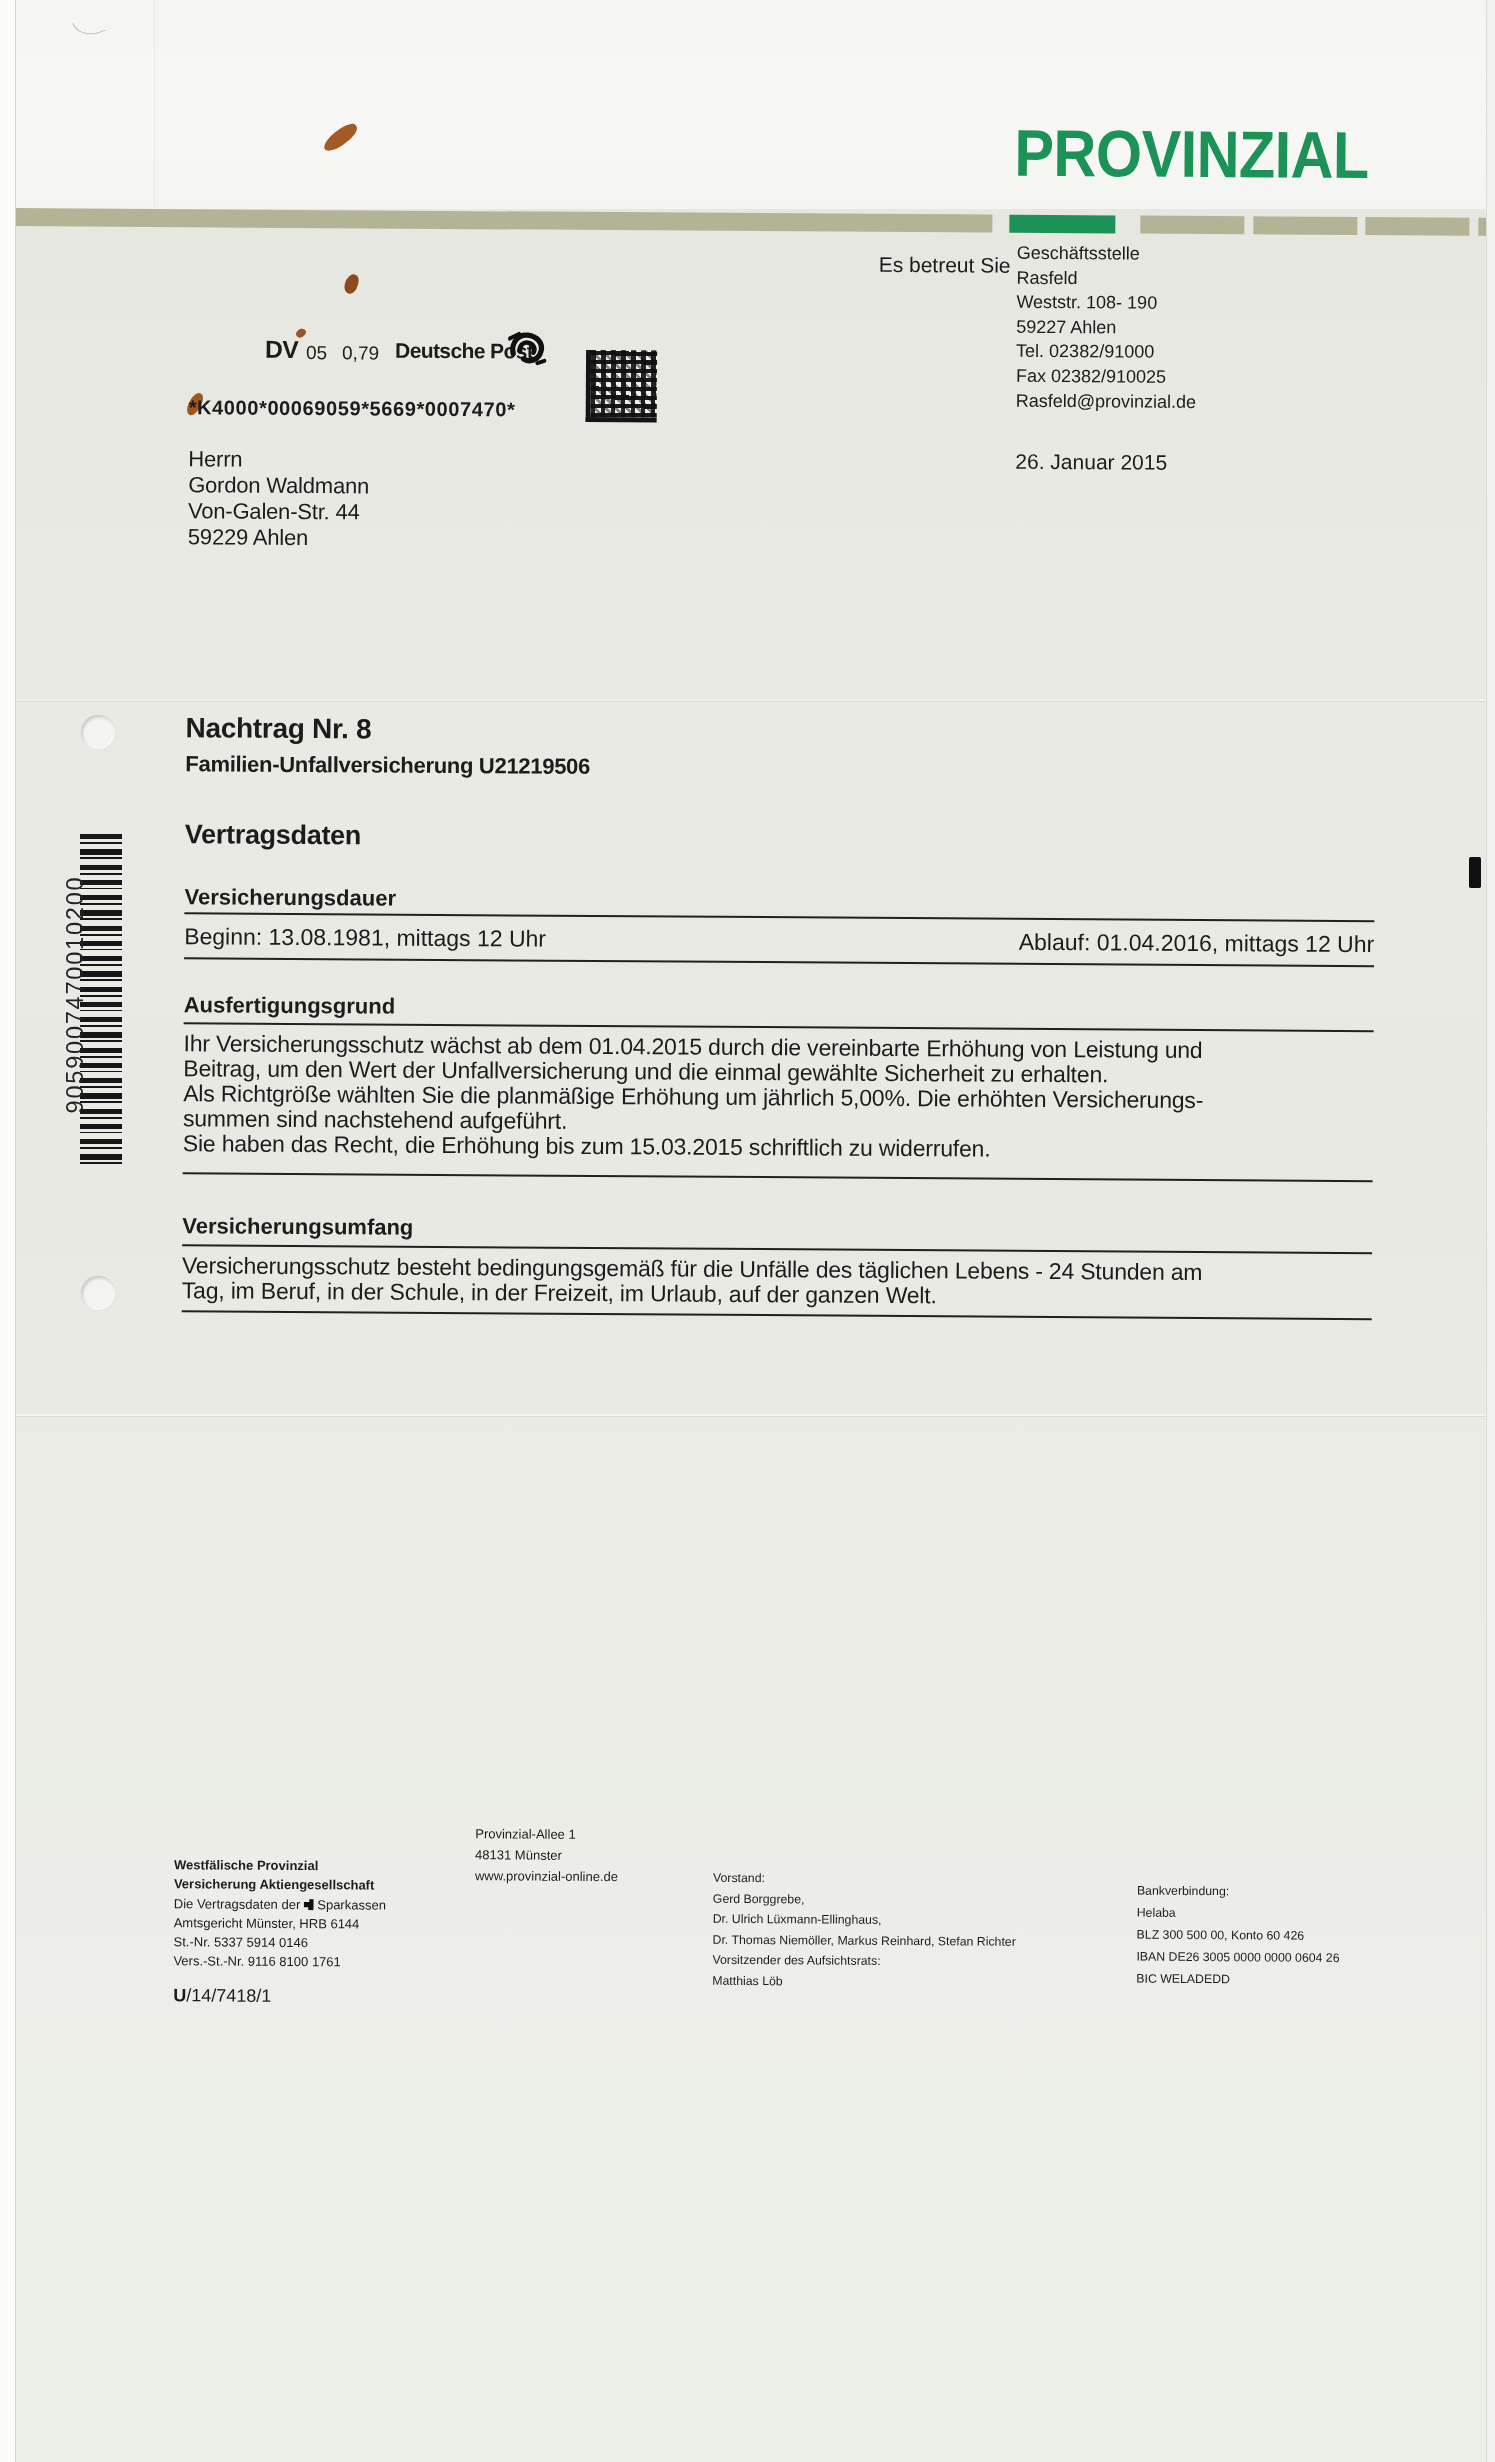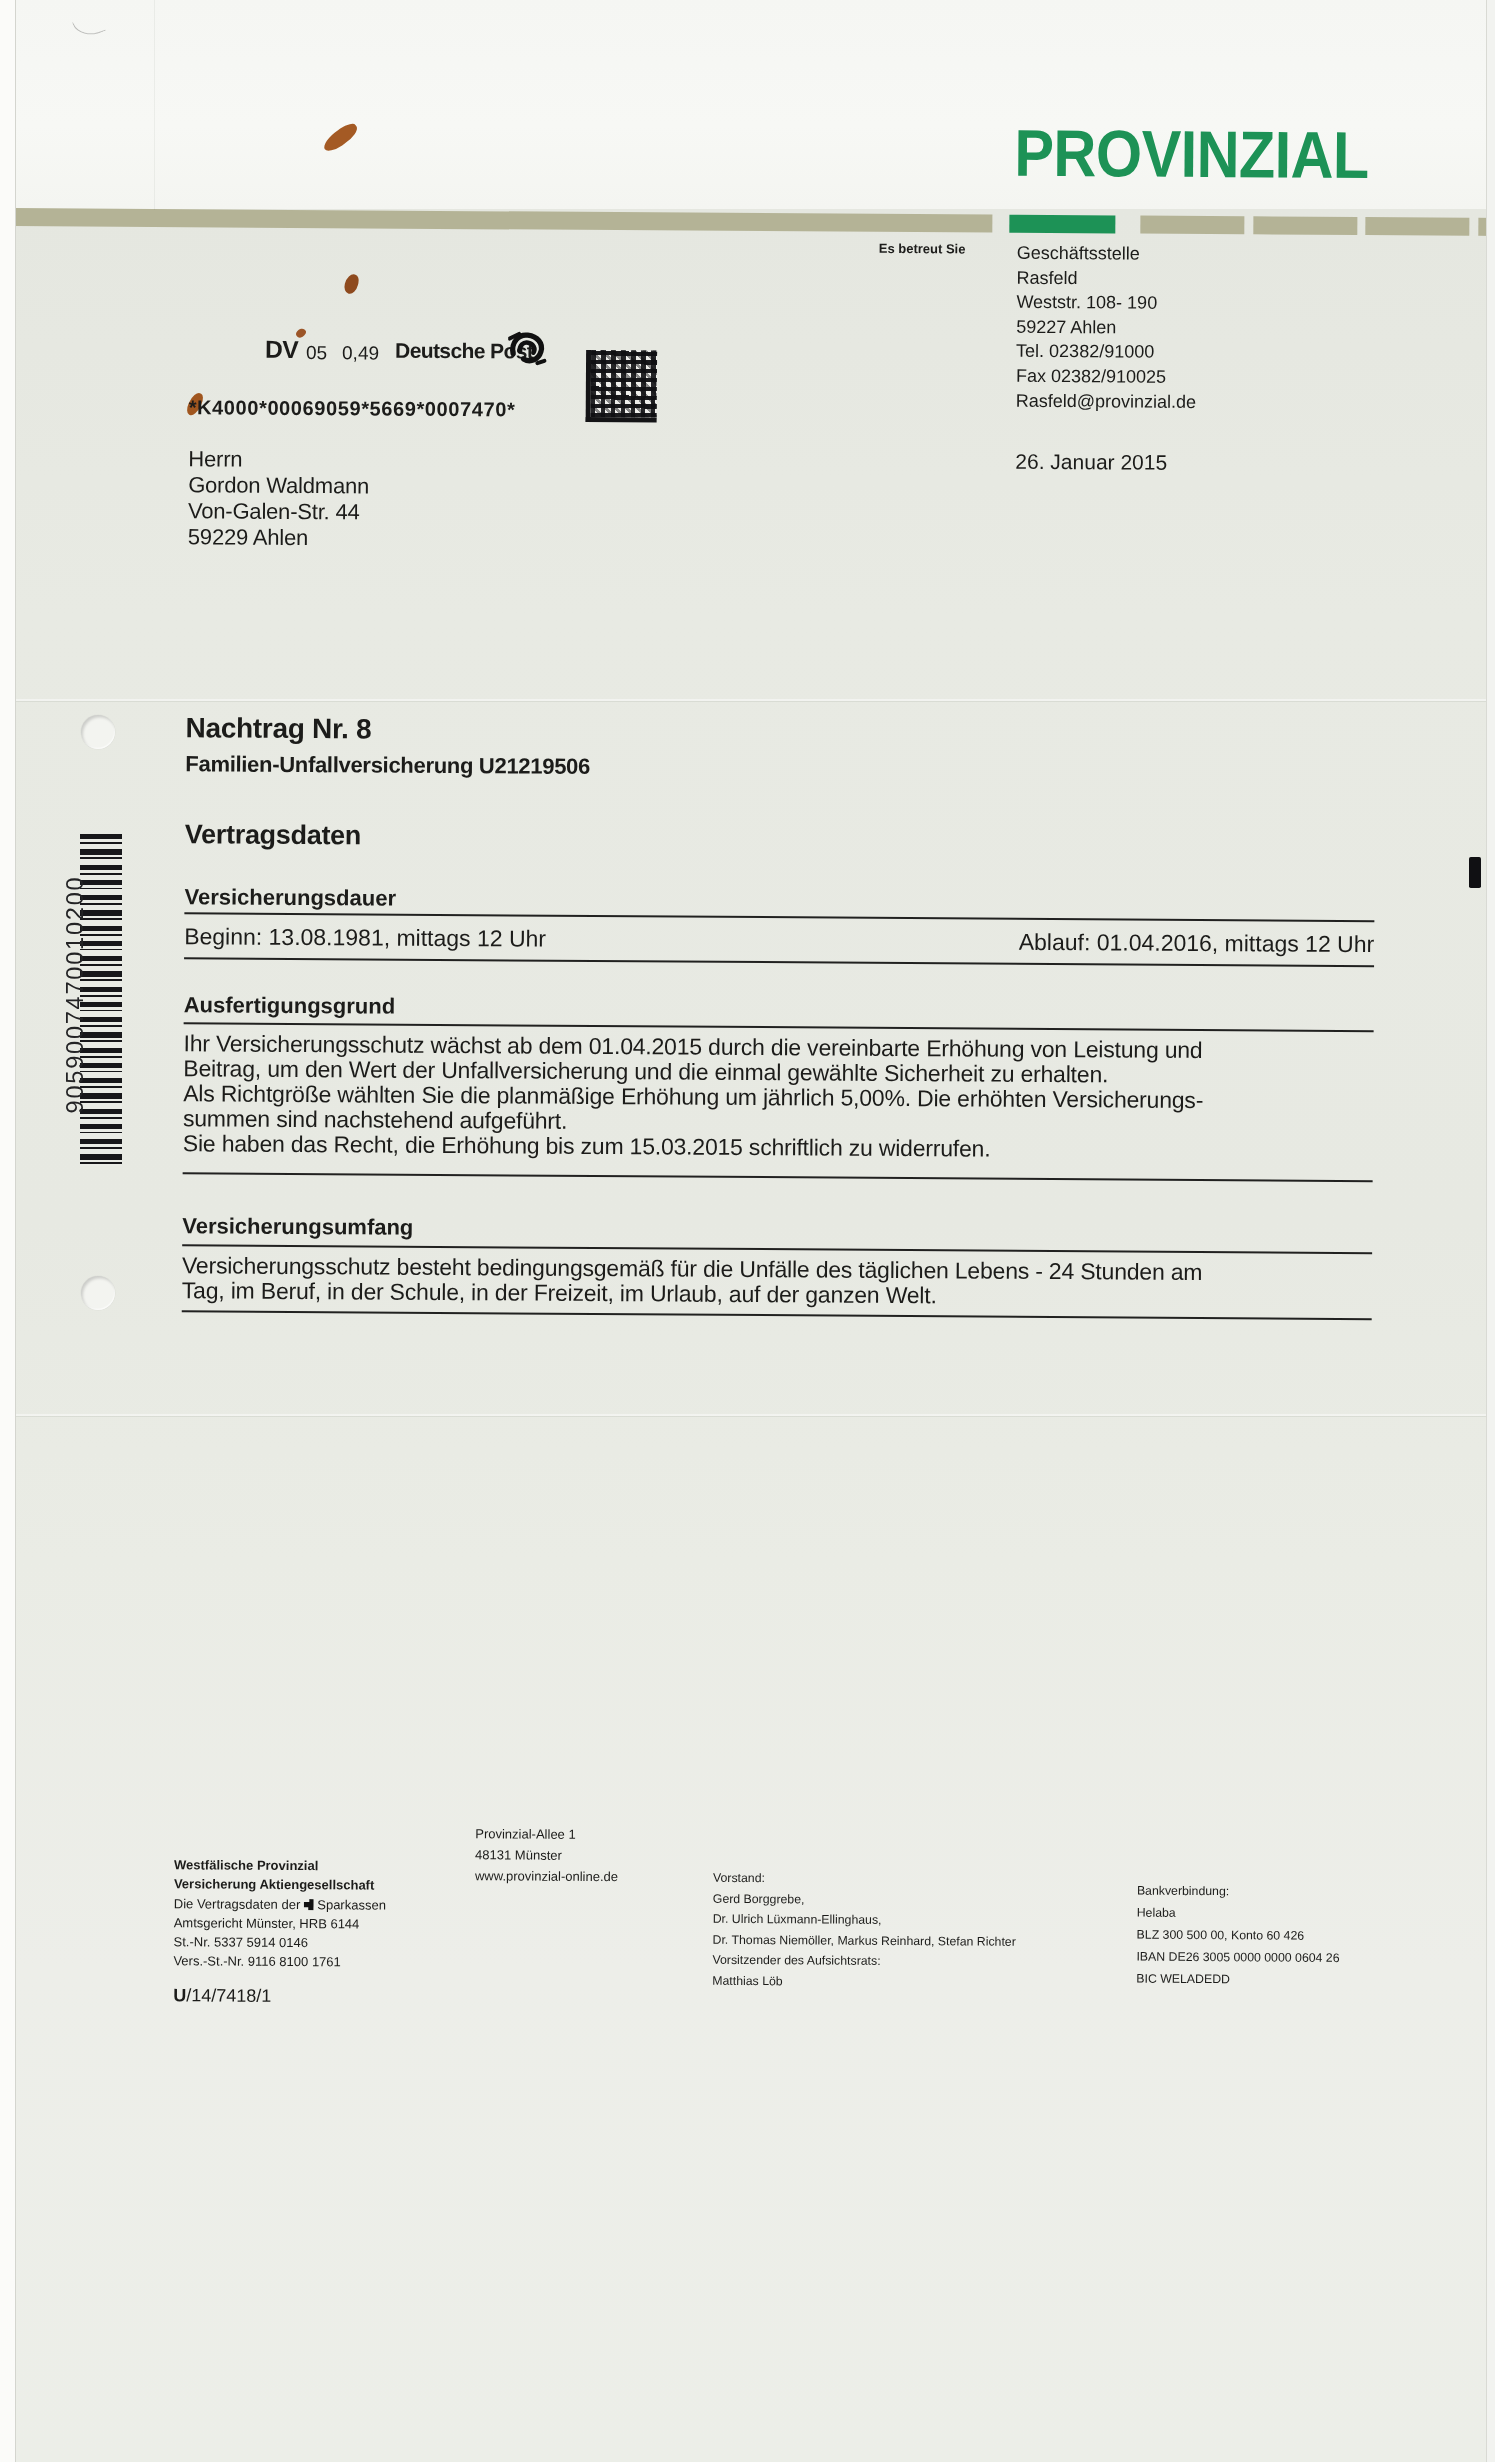--- a/index.html
+++ b/index.html
@@ -94,34 +94,34 @@
   <div class="abs hole" style="left:81px;top:715px;"></div>
   <div class="abs hole" style="left:81px;top:1276px;"></div>
 
   <div class="abs" id="barcode"></div>
   <div class="abs" id="barcode-num">9059007470010200</div>
 
   <div class="tilt">
 
     <div class="abs" style="left:1010px;top:113px;color:#1d9256;" id="logo">PROVINZIAL</div>
 
-    <div class="abs" style="left:875px;top:240px;font-size:13px;font-weight:bold;">Es betreut Sie</div>
+    <div class="abs" style="left:875px;top:252px;font-size:21px;">Es betreut Sie</div>
     <div class="abs" style="left:1013px;top:239px;font-size:18px;line-height:24.6px;">
       <div class="line">Geschäftsstelle</div>
       <div class="line">Rasfeld</div>
       <div class="line">Weststr. 108- 190</div>
       <div class="line">59227 Ahlen</div>
       <div class="line">Tel. 02382/91000</div>
       <div class="line">Fax 02382/910025</div>
       <div class="line">Rasfeld@provinzial.de</div>
     </div>
 
     <div class="abs b" style="left:262px;top:339px;font-size:24.6px;letter-spacing:-0.6px;">DV</div>
     <div class="abs" style="left:303px;top:345px;font-size:19px;">05</div>
-    <div class="abs" style="left:339px;top:345px;font-size:19px;">0,49</div>
+    <div class="abs" style="left:339px;top:345px;font-size:19px;">0,79</div>
     <div class="abs b" style="left:392px;top:341px;font-size:21px;letter-spacing:-0.6px;">Deutsche Post</div>
 
     <svg class="abs" style="left:505px;top:332px;" width="39" height="36" viewBox="0 0 66 62">
       <path d="M8 40 C4 20 18 6 33 8 C50 10 60 22 56 36 C52 50 38 56 26 49" fill="none" stroke="#111" stroke-width="9" stroke-linecap="round"></path>
       <path d="M20 36 C18 26 26 19 34 21 C43 23 47 31 43 38" fill="none" stroke="#111" stroke-width="8" stroke-linecap="round"></path>
       <path d="M2 14 L18 6" stroke="#111" stroke-width="7" stroke-linecap="round"></path>
       <path d="M50 56 L62 52" stroke="#111" stroke-width="7" stroke-linecap="round"></path>
     </svg>
 
     <div class="abs" id="datamatrix"></div>

